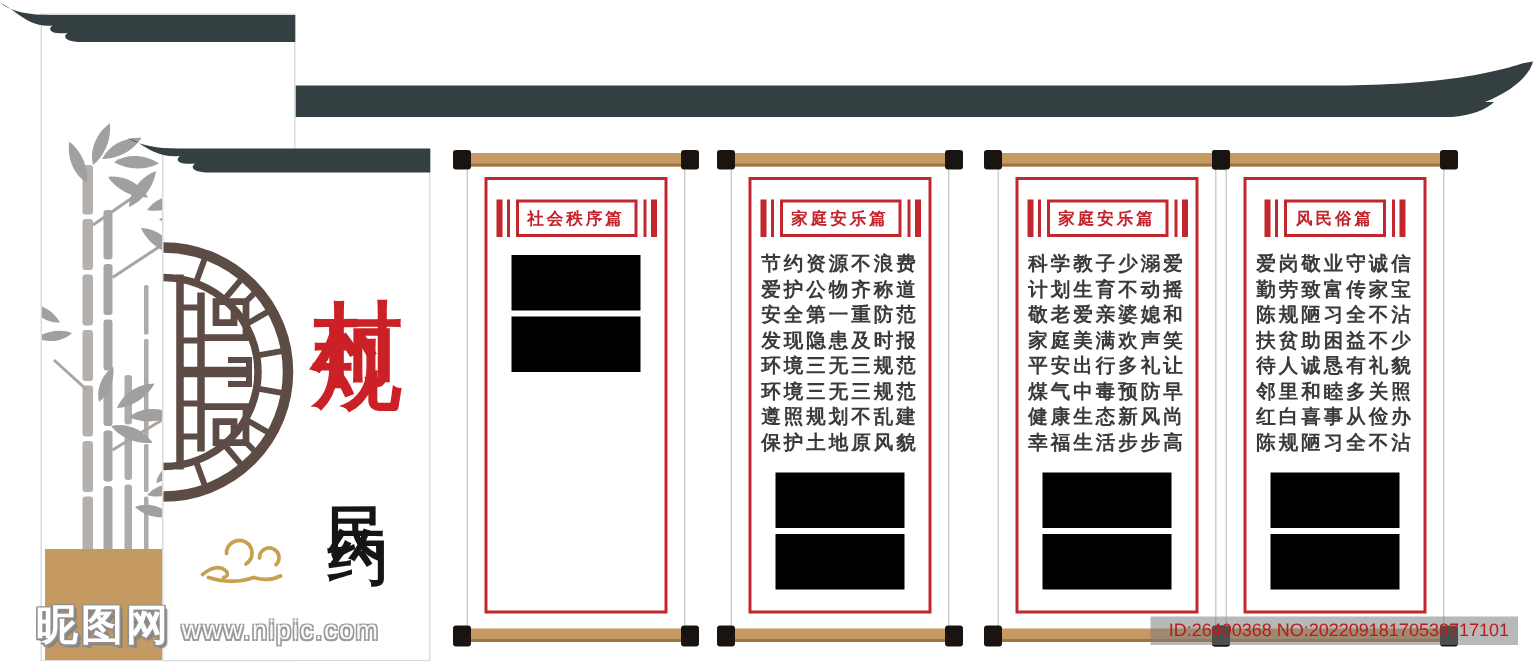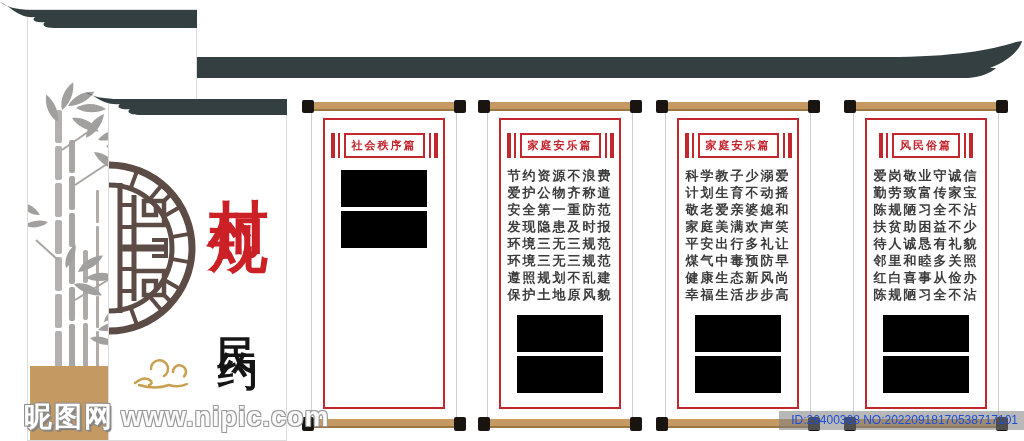--- a/index.html
+++ b/index.html
@@ -21,21 +21,21 @@
 
   .hanzi-main{position:absolute;left:203px;top:150px;z-index:6;writing-mode:vertical-rl;
               text-orientation:upright;font-size:60px;letter-spacing:18px;font-weight:900;
               color:var(--hanzi_red);font-family:"Liberation Serif","DejaVu Serif",serif;line-height:70px;}
   .hanzi-sub{position:absolute;left:215px;top:306px;z-index:6;writing-mode:vertical-rl;
              text-orientation:upright;font-size:40px;letter-spacing:13px;font-weight:900;
              color:#151515;line-height:46px;}
 
   
   .scroll{position:absolute;top:100px;width:164px;height:331px;z-index:10;}
-  .s1{left:302px}.s2{left:478px}.s3{left:656px}.s4{left:844px}
+  .s1{left:302px}.s2{left:478px}.s3{left:656px}.s4{left:808px}
   .roller{position:absolute;left:0;right:0;}
   .roller.top{top:0;height:13px;}
   .roller.bot{bottom:0;height:14px;}
   .r-bar{position:absolute;left:5px;right:5px;top:2px;height:9px;background:var(--roller);
          border-bottom:2px solid #9d7544;box-sizing:border-box;}
   .r-cap{position:absolute;top:0;width:12px;height:13px;background:#1a1410;border-radius:2px;}
   .roller.bot .r-cap{height:14px;}
   .r-cap.l{left:0}.r-cap.r{right:0}
   .s-body{position:absolute;left:9px;right:9px;top:6px;bottom:13px;background:#fff;
           border-left:1px solid #cfcfcf;border-right:1px solid #cfcfcf;box-sizing:border-box;}
@@ -50,24 +50,24 @@
   .s-lines{margin-top:9px;text-align:center;}
   .s-line{font-size:13px;font-weight:bold;color:var(--ink);line-height:17px;letter-spacing:2px;white-space:nowrap;}
   .ph{width:86px;height:37px;background:#000;}
   .ph.first{margin-top:12px;}
   .ph.second{margin-top:4px;}
 
   
   .wm-left{position:absolute;left:4px;bottom:5px;z-index:50;display:flex;align-items:baseline;gap:7px;padding-left:20px;}
   .wm-logo{font-size:28px;font-weight:900;color:#fff;letter-spacing:2px;
            text-shadow:-1px -1px 0 #8f8f8f,1px -1px 0 #8f8f8f,-1px 1px 0 #8f8f8f,1px 1px 0 #8f8f8f,2px 2px 1px #7c7c7c;}
-  .wm-url{font-size:27px;font-weight:700;color:rgba(255,255,255,.95);letter-spacing:1px;
+  .wm-url{font-size:18px;font-weight:400;color:rgba(255,255,255,.95);letter-spacing:1px;
           text-shadow:-1px -1px 0 #9a9a9a,1px -1px 0 #9a9a9a,-1px 1px 0 #9a9a9a,1px 1px 0 #9a9a9a;}
-  .wm-right{position:absolute;right:0;bottom:11px;z-index:50;height:19px;line-height:19px;
-            background:rgba(125,125,125,.55);color:#1d4ed8;font-size:12px;padding:0 6px 0 12px;white-space:nowrap;margin-top:44px;}
+  .wm-right{position:absolute;right:12px;bottom:11px;z-index:50;height:19px;line-height:19px;
+            background:rgba(125,125,125,.55);color:#b91c1c;font-size:12px;padding:0 6px 0 12px;white-space:nowrap;margin-top:44px;}
 </style>
 </head>
 <body>
 
 <div class="stage">
 
   <svg class="roof-beam" width="828" height="39" viewBox="0 0 828 39">
     <path fill="var(--roof)" d="M 0 17 L 690 17 C 758 17 795 10 820 2 L 826 1 C 824 10 812 21 794 28 L 800 28 C 795 33 785 37 772 38 L 0 38 Z"></path>
   </svg>
 

